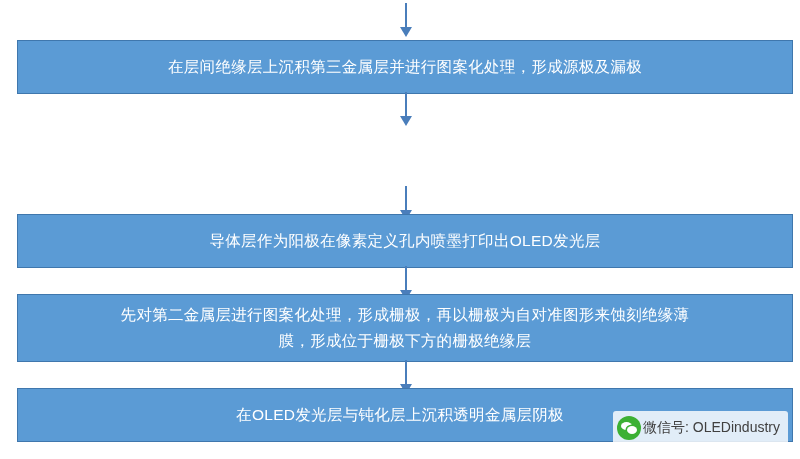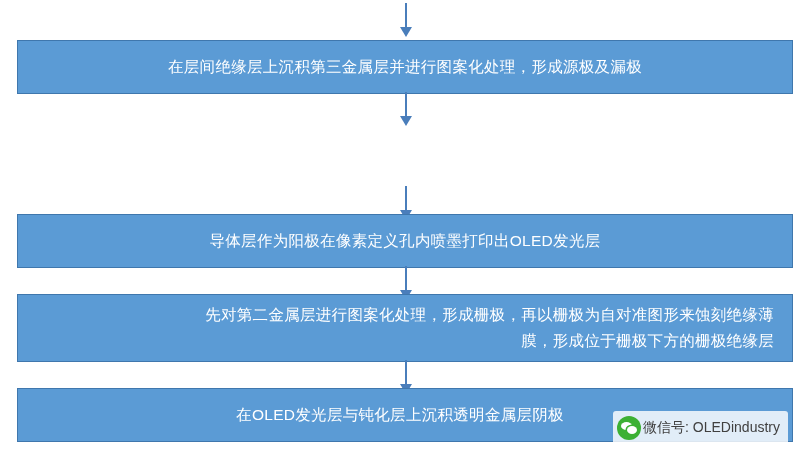--- a/index.html
+++ b/index.html
@@ -65,21 +65,21 @@
   }
   .node-text {
     display: block;
     width: 100%;
     white-space: pre-line;
   }
   
   #node-0 { top: 40px;  height: 54px; }
   #node-1 { top: 120px; height: 68px; }
   #node-2 { top: 214px; height: 54px; }
-  #node-3 { top: 294px; height: 68px; text-align: right; }
+  #node-3 { top: 294px; height: 68px; }
   #node-4 { top: 388px; height: 54px; padding-left: 8px; }
 
   #arrow-0 { top: 3px; }
   #arrow-1 { top: 92px; }
   #arrow-2 { top: 186px; }
   #arrow-3 { top: 266px; }
   #arrow-4 { top: 360px; }
 
   
   .watermark {

